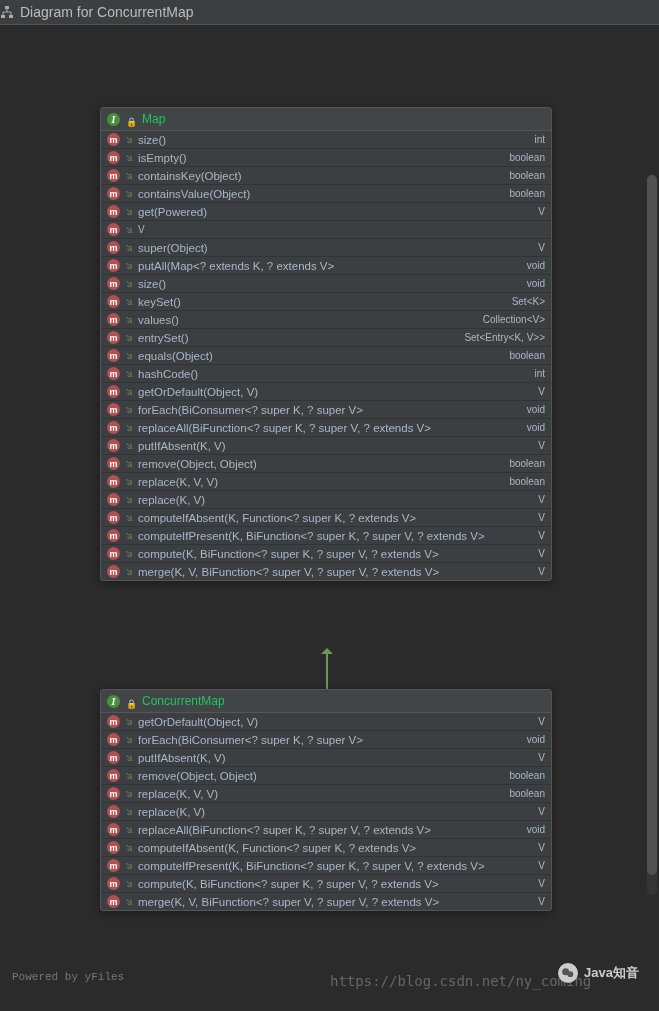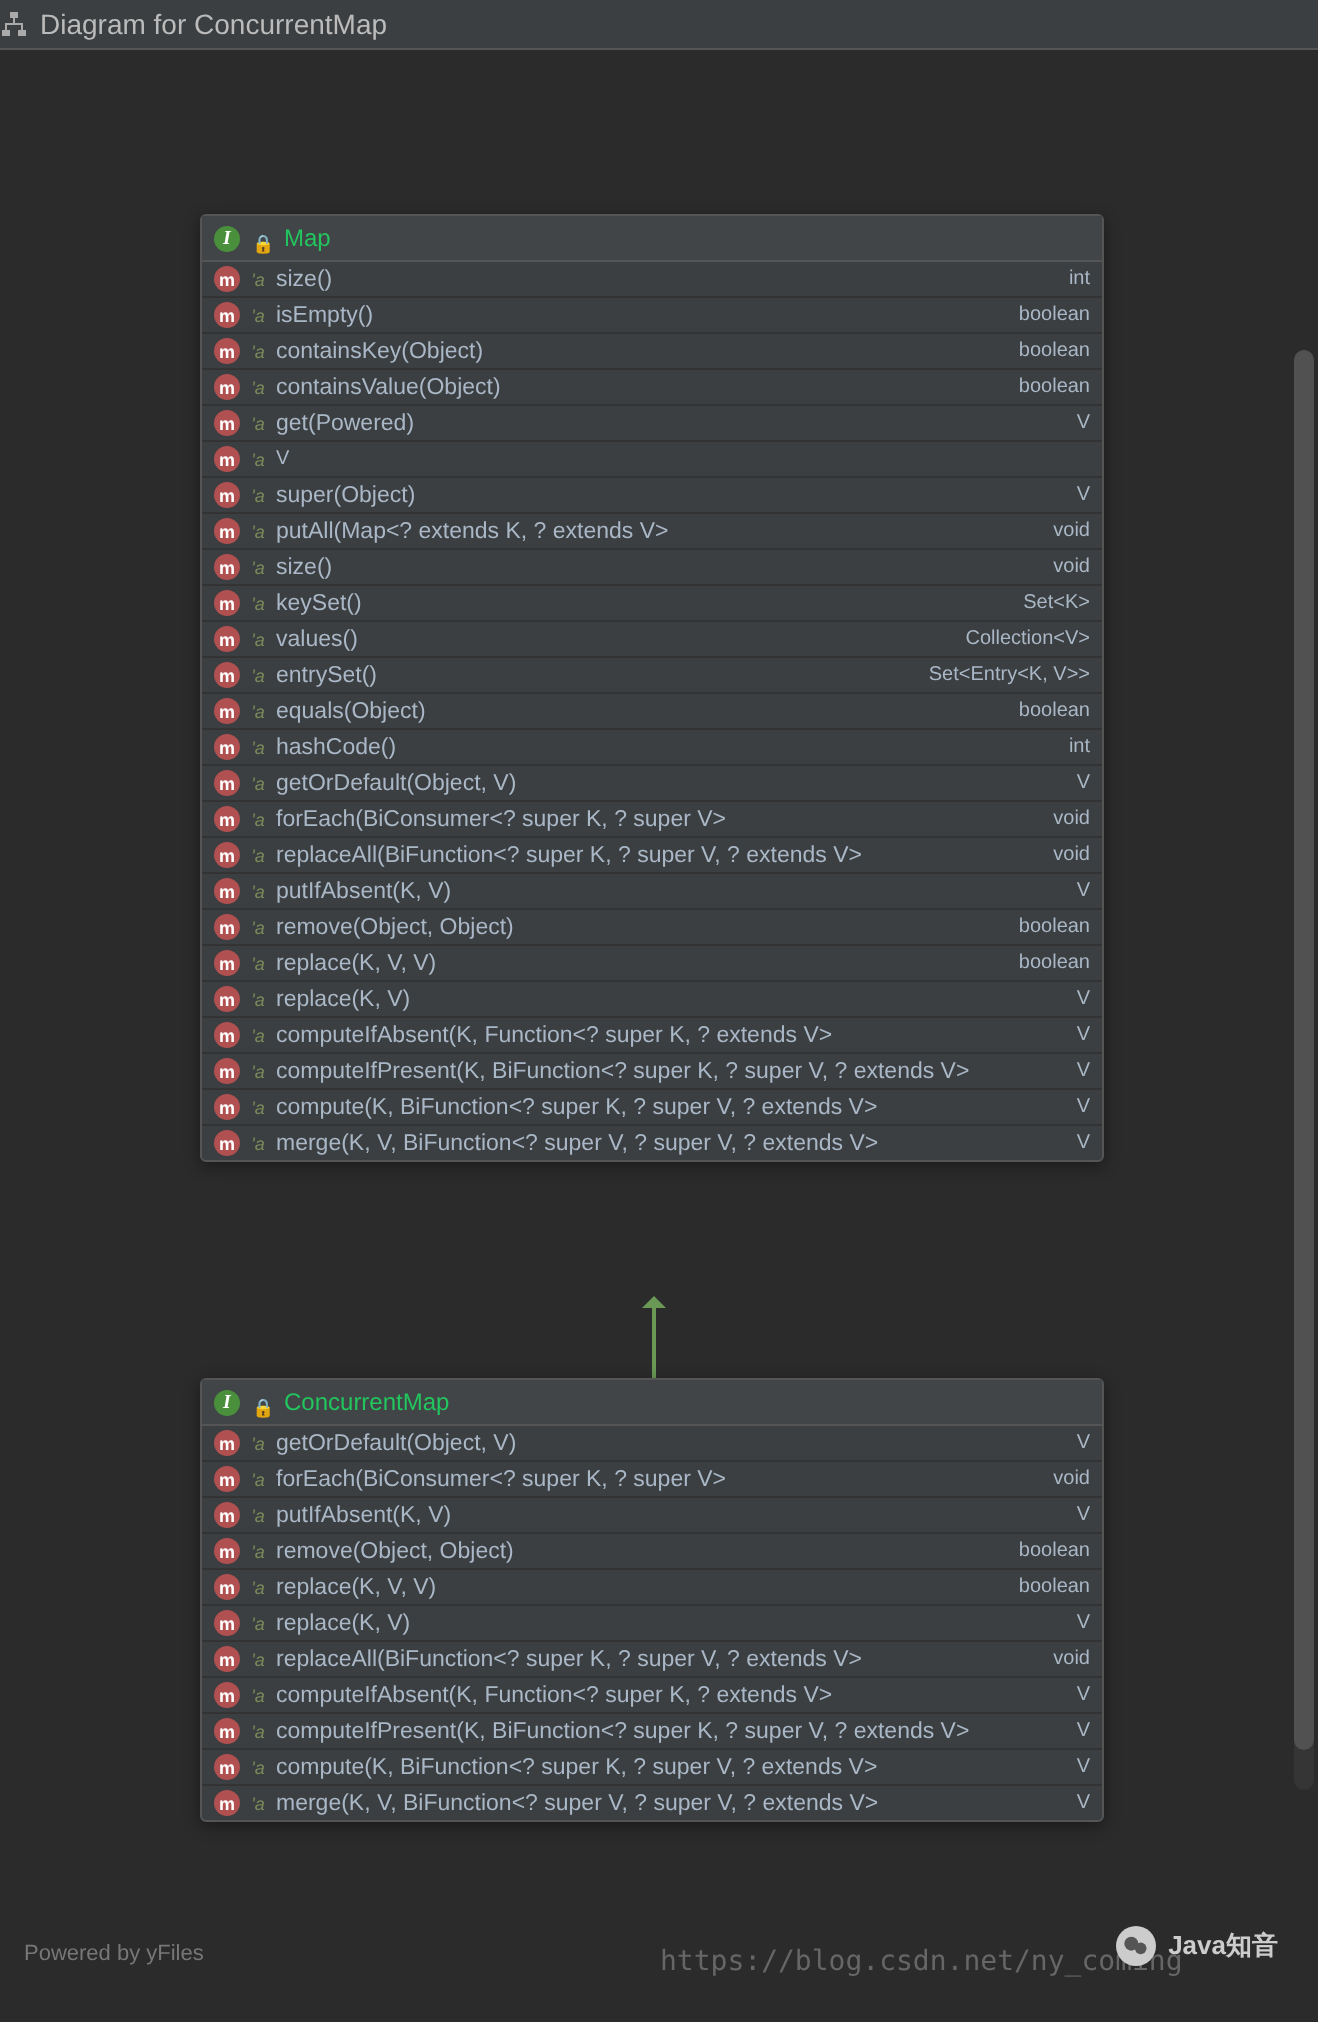--- a/index.html
+++ b/index.html
@@ -131,21 +131,21 @@
       position:absolute;
       bottom:-6px; left:50%;
       margin-left:-6px;
       border:6px solid transparent;
       border-top-color:#4b4b4b;
       border-bottom:none;
     }
     .footer-left {
       position: absolute;
       bottom: 22px; left: 12px;
-      color: #777; font-size: 11px;
+      color: #777; font-size: 11px; font-family: Liberation Mono, monospace;
     }
     .footer-center {
       position: absolute;
       bottom: 16px; left: 330px;
       color: #666; font-size: 14px;
       font-family: monospace;
     }
     .footer-right {
       position: absolute;
       bottom: 22px; right: 20px;

